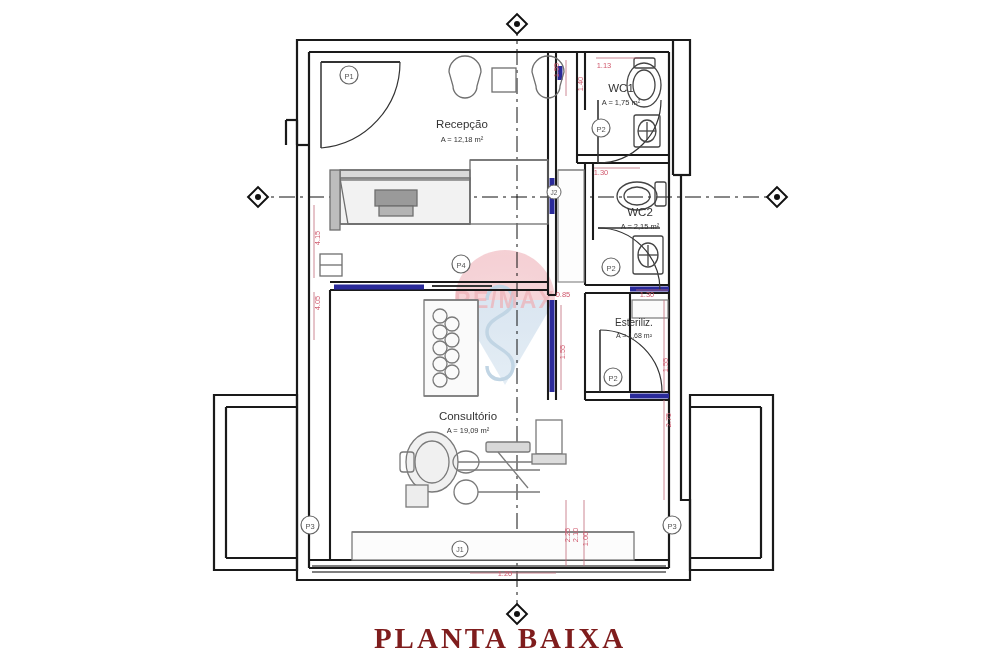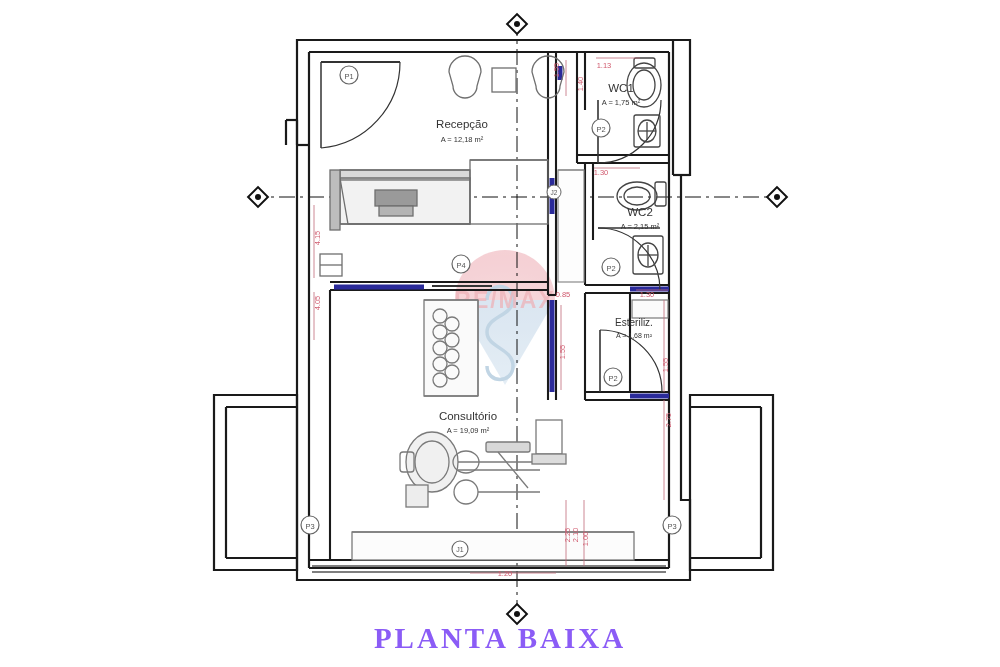--- a/index.html
+++ b/index.html
@@ -14,21 +14,21 @@
   svg#plan{position:absolute;left:0;top:0;width:1000px;height:667px;}
   .title{
     position:absolute;
     left:0;right:0;
     bottom:12px;
     text-align:center;
     font-family:"Liberation Serif", serif;
     font-size:29px;
     letter-spacing:3px;
     font-weight:700;
-    color:#8b5cf6;
+    color:#7f1d1d;
   }
 </style>
 </head>
 <body>
 
 <div id="stage">
 
   <svg id="plan" viewBox="0 0 1000 667">
     <defs>
       <radialGradient id="wmTop" cx="50%" cy="100%" r="90%">

